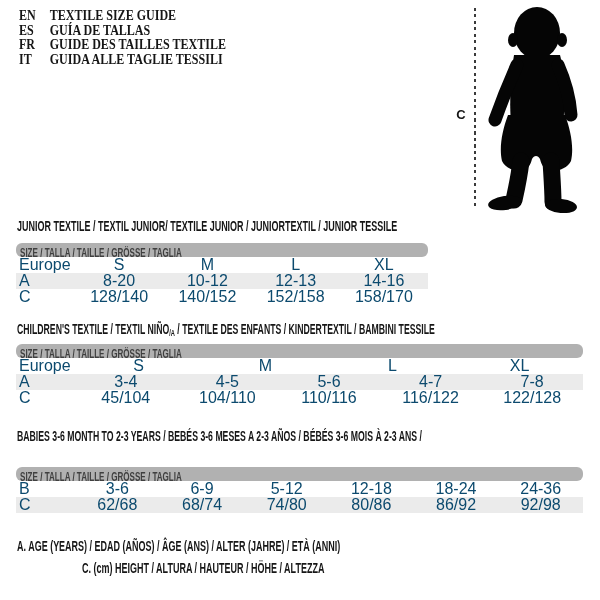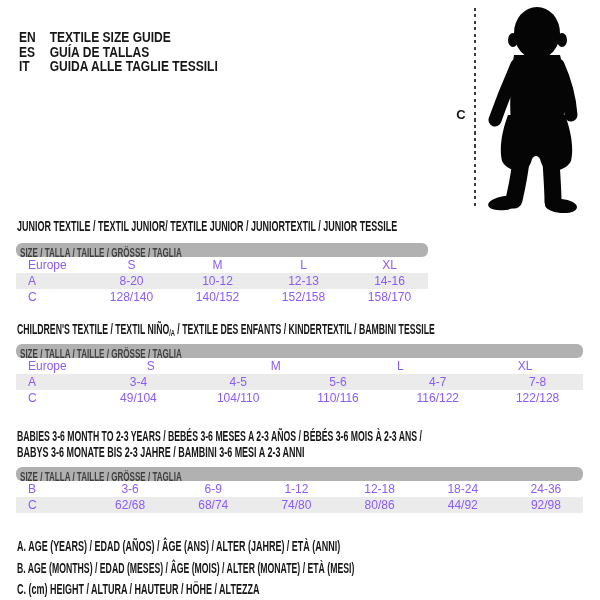--- a/index.html
+++ b/index.html
@@ -13,21 +13,21 @@
     font-weight:bold;
     font-size:14.5px;
     line-height:15px;
     color:#161616;
     white-space:nowrap;
     transform:scaleX(0.62);
     transform-origin:0 50%;
   }
 
   
-  .lang-list { position:absolute; left:19px; top:30px; }
+  .lang-list { position:absolute; left:19px; top:8px;font-family:Liberation Serif, serif; }
   .lang-row { display:flex; height:14.6px; }
   .lang-row .inner { display:flex; transform:scaleX(0.83); transform-origin:0 50%;
                      font-weight:bold; font-size:14.5px; line-height:14.6px; color:#161616; white-space:nowrap; }
   .lang-code { width:37px; }
 
   
   .measure-line { position:absolute; left:474px; top:8px; width:2px; height:198px;
     background:repeating-linear-gradient(to bottom, #3b3b3b 0 3px, transparent 3px 6.5px); }
   .measure-label { position:absolute; left:452px; top:107px; width:18px; text-align:center;
     font-weight:bold; font-size:13px; color:#161616; }
@@ -35,25 +35,25 @@
 
   
   .sec-h { position:absolute; left:17px; }
 
   
   .tbl { position:absolute; }
   .band { height:14px; background:#b1b1b1; padding-left:4px;border-radius:6px; }
   .band .cond { font-size:13px; line-height:14px; color:#3f3f3f; }
   .trow { display:flex; height:16px; }
   .trow.alt { background:#ebebeb; }
-  .tcell { flex:1; text-align:center; font-size:12px; line-height:16px; color:#8b5cf6;margin-left:9px; }
+  .tcell { flex:1; text-align:center; font-size:16px; line-height:16px; color:#0c4a6e; }
   .tcell.lbl { flex:0 0 59px; text-align:left; padding-left:3px; }
 
   
-  .footnotes { position:absolute; left:17px; top:536px; }
+  .footnotes { position:absolute; left:17px; top:536px;text-align:center; }
   .fn { display:block; height:21.5px; }
   .fn .cond { line-height:21.5px; }
 
   .subsc { font-size:9.5px; vertical-align:-2px; }
 </style>
 </head>
 <body>
 
 <div class="canvas">
 
@@ -61,20 +61,26 @@
     <div class="lang-row">
       <span class="inner">
           <span class="lang-code">EN</span>
           <span>TEXTILE SIZE GUIDE</span>
         </span>
     </div>
     <div class="lang-row">
       <span class="inner">
           <span class="lang-code">ES</span>
           <span>GUÍA DE TALLAS</span>
+        </span>
+    </div>
+    <div class="lang-row">
+      <span class="inner">
+          <span class="lang-code">FR</span>
+          <span>GUIDE DES TAILLES TEXTILE</span>
         </span>
     </div>
     <div class="lang-row">
       <span class="inner">
           <span class="lang-code">IT</span>
           <span>GUIDA ALLE TAGLIE TESSILI</span>
         </span>
     </div>
   </div>
 
@@ -139,55 +145,51 @@
     <div class="trow alt">
       <div class="tcell lbl">A</div>
       <div class="tcell">3-4</div>
       <div class="tcell">4-5</div>
       <div class="tcell">5-6</div>
       <div class="tcell">4-7</div>
       <div class="tcell">7-8</div>
     </div>
     <div class="trow">
       <div class="tcell lbl">C</div>
-      <div class="tcell">49/104</div>
+      <div class="tcell">45/104</div>
       <div class="tcell">104/110</div>
       <div class="tcell">110/116</div>
       <div class="tcell">116/122</div>
       <div class="tcell">122/128</div>
     </div>
   </div>
 
   <div class="sec-h" style="top:427px;">
     <span class="cond" style="transform:scaleX(0.60);">BABIES 3-6 MONTH TO 2-3 YEARS / BEBÉS 3-6 MESES A 2-3 AÑOS / BÉBÉS 3-6 MOIS À 2-3 ANS /</span>
   </div>
-  <div class="sec-h" style="top:443px;">
-    <span class="cond">BABYS 3-6 MONATE BIS 2-3 JAHRE / BAMBINI 3-6 MESI A 2-3 ANNI</span>
-  </div>
   <div class="tbl" style="left:16px; top:467px; width:567px;">
     <div class="band"><span class="cond">SIZE / TALLA / TAILLE / GRÖSSE / TAGLIA</span></div>
     <div class="trow">
       <div class="tcell lbl">B</div>
       <div class="tcell">3-6</div>
       <div class="tcell">6-9</div>
-      <div class="tcell">1-12</div>
+      <div class="tcell">5-12</div>
       <div class="tcell">12-18</div>
       <div class="tcell">18-24</div>
       <div class="tcell">24-36</div>
     </div>
     <div class="trow alt">
       <div class="tcell lbl">C</div>
       <div class="tcell">62/68</div>
       <div class="tcell">68/74</div>
       <div class="tcell">74/80</div>
       <div class="tcell">80/86</div>
-      <div class="tcell">44/92</div>
+      <div class="tcell">86/92</div>
       <div class="tcell">92/98</div>
     </div>
   </div>
 
   <div class="footnotes">
     <div class="fn"><span class="cond">A. AGE (YEARS) / EDAD (AÑOS) / ÂGE (ANS) / ALTER (JAHRE) / ETÀ (ANNI)</span></div>
-    <div class="fn"><span class="cond" style="transform:scaleX(0.60);">B. AGE (MONTHS) / EDAD (MESES) / ÂGE (MOIS) / ALTER (MONATE) / ETÀ (MESI)</span></div>
     <div class="fn"><span class="cond">C. (cm) HEIGHT / ALTURA / HAUTEUR / HÖHE / ALTEZZA</span></div>
   </div>
 
 </div>
 
 </body></html>

